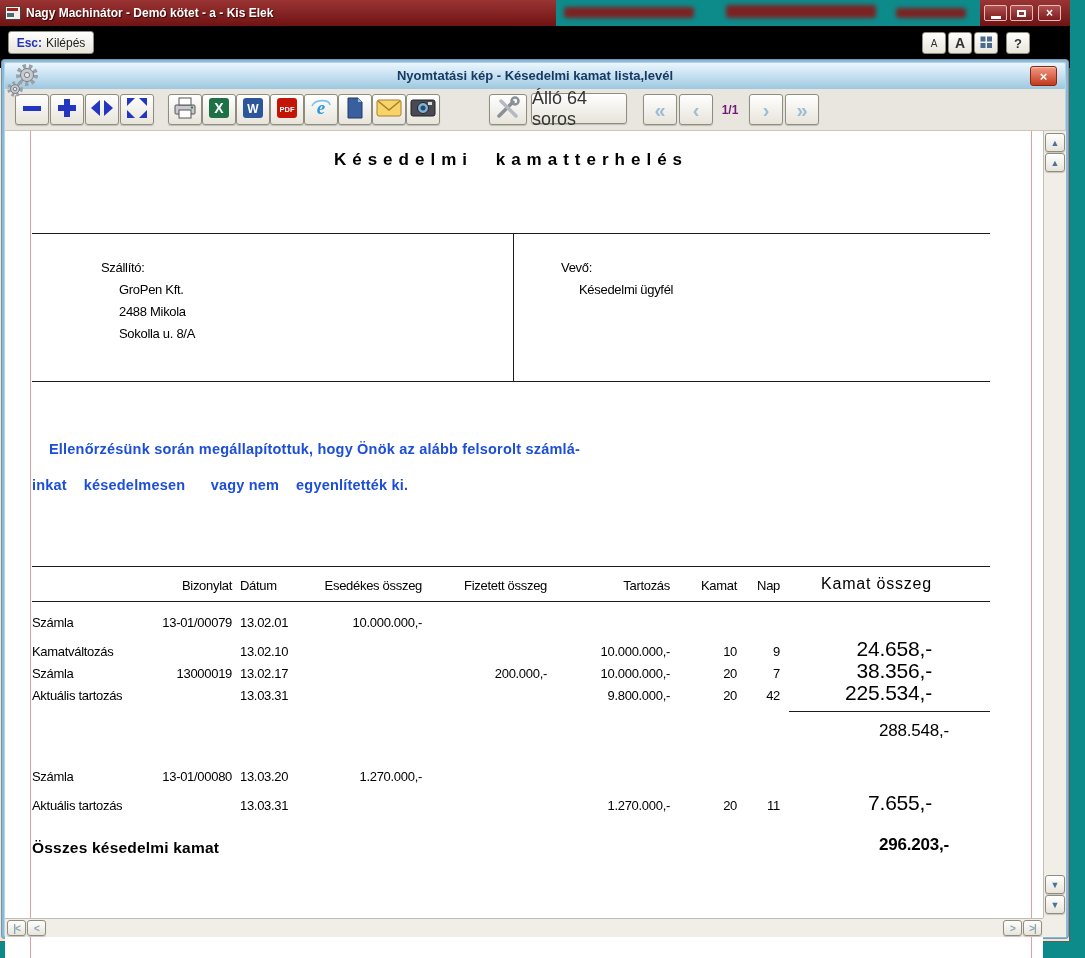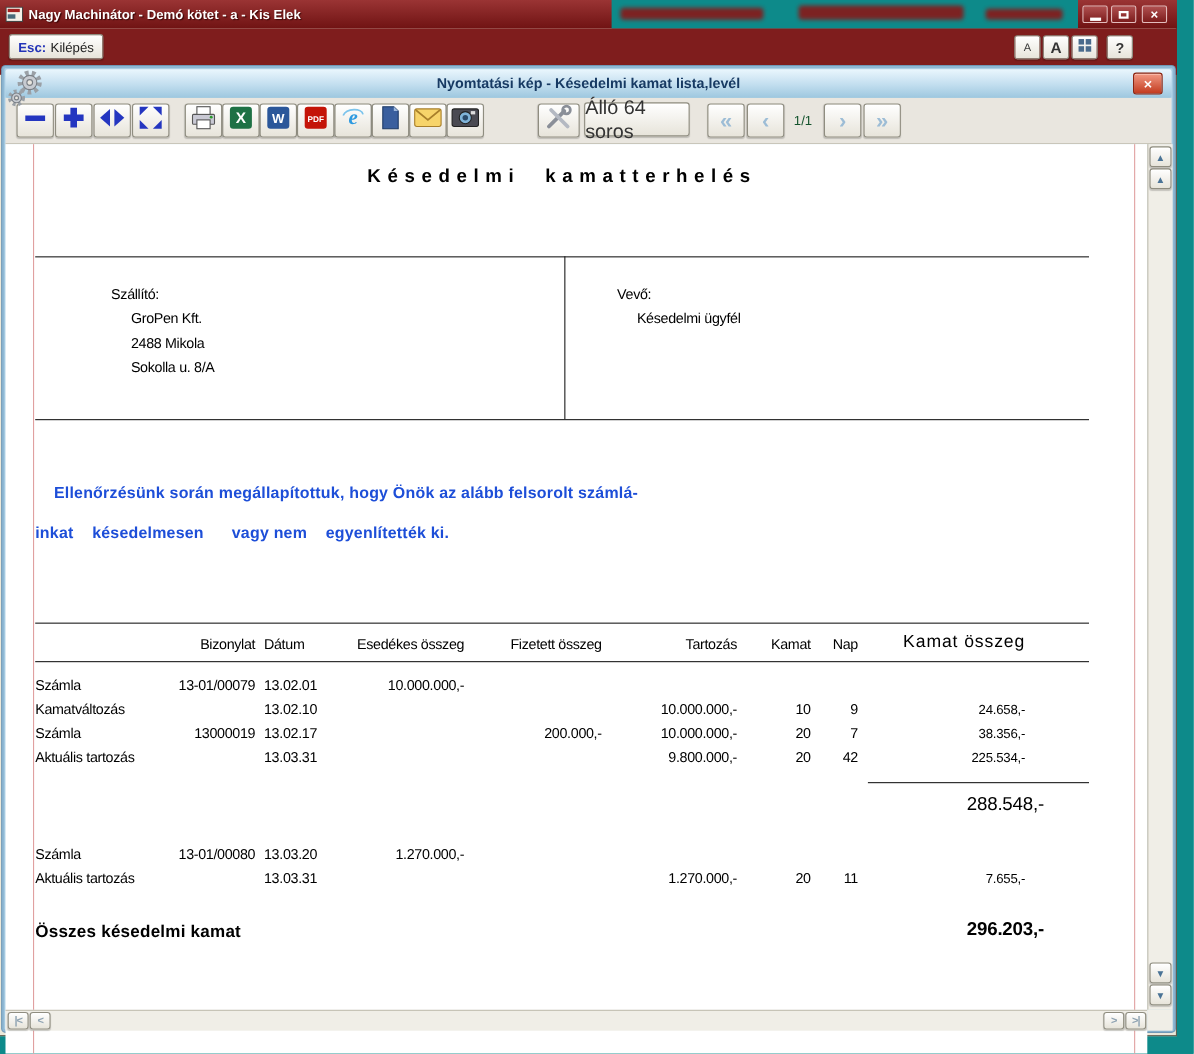--- a/index.html
+++ b/index.html
@@ -29,21 +29,21 @@
   .winbtn {
     position:absolute; top:5px; width:23px; height:16px;
     background:linear-gradient(180deg,#b05050,#7c1c1c);
     border:1px solid #e3bcbc; border-radius:2px;
     display:flex; align-items:center; justify-content:center;
     color:#fff; font-size:12px; font-weight:bold; line-height:1; cursor:default;
   }
   .min-glyph { width:10px; height:3px; background:#fff; margin-top:8px; }
   .rst-glyph { width:9px; height:7px; border:2px solid #fff; }
   
-  #menubar { position:absolute; left:0; top:26px; width:1070px; height:42px; background:#7f1d1d; }
+  #menubar { position:absolute; left:0; top:26px; width:1070px; height:42px; background:#000000; }
   .b3 {
     background:linear-gradient(180deg,#ffffff,#e7e4da);
     border:1px solid #8f8d80; border-radius:3px;
     box-shadow:0 1px 1px rgba(0,0,0,.18), inset 0 1px 0 #fff;
     display:flex; align-items:center; justify-content:center; cursor:default;
   }
   #esc-btn { position:absolute; left:8px; top:5px; width:86px; height:23px; font-size:12px; gap:4px; }
   #esc-btn .p { color:#2333b8; font-weight:bold; }
   #esc-btn .l { color:#222; }
   .mb-btn { position:absolute; top:6px; width:24px; height:22px; font-size:11px; color:#333; }
@@ -69,21 +69,21 @@
     color:#fff; font-size:13px; font-weight:bold; display:flex; align-items:center; justify-content:center;
   }
   #gear { position:absolute; left:2px; top:0px; z-index:6; }
   #dlg-toolbar {
     position:absolute; left:1px; top:27px; width:1060px; height:42px;
     background:#e9e6df; border-bottom:1px solid #c9c6ba;
   }
   .tbtn { position:absolute; top:5px; width:34px; height:31px; }
   .tbtn-wide { position:absolute; top:4px; height:31px; font-size:18px; color:#333; }
   .nav-ch { font-size:20px; font-weight:bold; color:#9dbdd6; line-height:1; }
-  #page-ind { position:absolute; top:5px; width:34px; height:31px; display:flex; align-items:center; justify-content:center; color:#14532d; font-size:12px; }
+  #page-ind { position:absolute; top:5px; width:34px; height:31px; display:flex; align-items:center; justify-content:center; color:#701a75; font-size:12px;font-weight:bold; }
   
   #page {
     position:absolute; left:1px; top:69px; width:1038px; height:910px;
     background:#fff; overflow:hidden;
     font-family:"Liberation Sans", sans-serif; color:#000;padding-left:12px;
   }
   .pink-line { position:absolute; top:0; bottom:0; width:1px; background:#e0a0a0; }
   .rule { position:absolute; height:0; border-top:1px solid #1c1c1c; }
   .vrule { position:absolute; width:1px; background:#1c1c1c; }
   #doc-title {
@@ -99,21 +99,21 @@
   .pre { white-space:pre; }
   .trow { position:absolute; left:27px; width:900px; display:flex; align-items:baseline; font-size:13px; letter-spacing:-.3px; }
   .lab { width:130px; }
   .biz { width:70px; text-align:right; }
   .dat { width:56px; margin-left:8px; }
   .esd { width:126px; text-align:right; }
   .fiz { width:125px; text-align:right; }
   .tar { width:123px; text-align:right; }
   .kam { width:67px; text-align:right; }
   .nap { width:43px; text-align:right; }
-  .osz { width:152px; text-align:right; font-size:12px; letter-spacing:-.2px; }
+  .osz { width:152px; text-align:right; font-size:21px; letter-spacing:-.2px; }
   #thead { top:437px; height:28px; align-items:flex-end; padding-bottom:3px; }
   #thead .osz { font-size:16px; letter-spacing:.8px; }
   .sub-val { position:absolute; left:784px; top:590px; width:160px; text-align:right; font-size:17px; letter-spacing:-.2px; }
   #total-label { position:absolute; left:27px; top:708px; font-size:15.5px; font-weight:bold; letter-spacing:.2px;text-align:center; }
   #total-value { position:absolute; left:784px; top:704px; width:160px; text-align:right; font-size:17px; font-weight:bold; letter-spacing:-.2px; }
   
   #vscroll { position:absolute; left:1039px; top:69px; width:23px; height:787px; background:#f0eee7; border-left:1px solid #c2bfb2; }
   .vbtn { position:absolute; left:1px; width:20px; height:19px; font-size:9px; color:#4a7396; }
   #hbar { position:absolute; left:1px; top:856px; width:1038px; height:19px; background:#f0eee7; border-top:1px solid #c2bfb2; }
   .hbtn { position:absolute; top:1px; width:19px; height:16px; font-size:10px; font-weight:bold; color:#8fa3b2; letter-spacing:-1px; }

